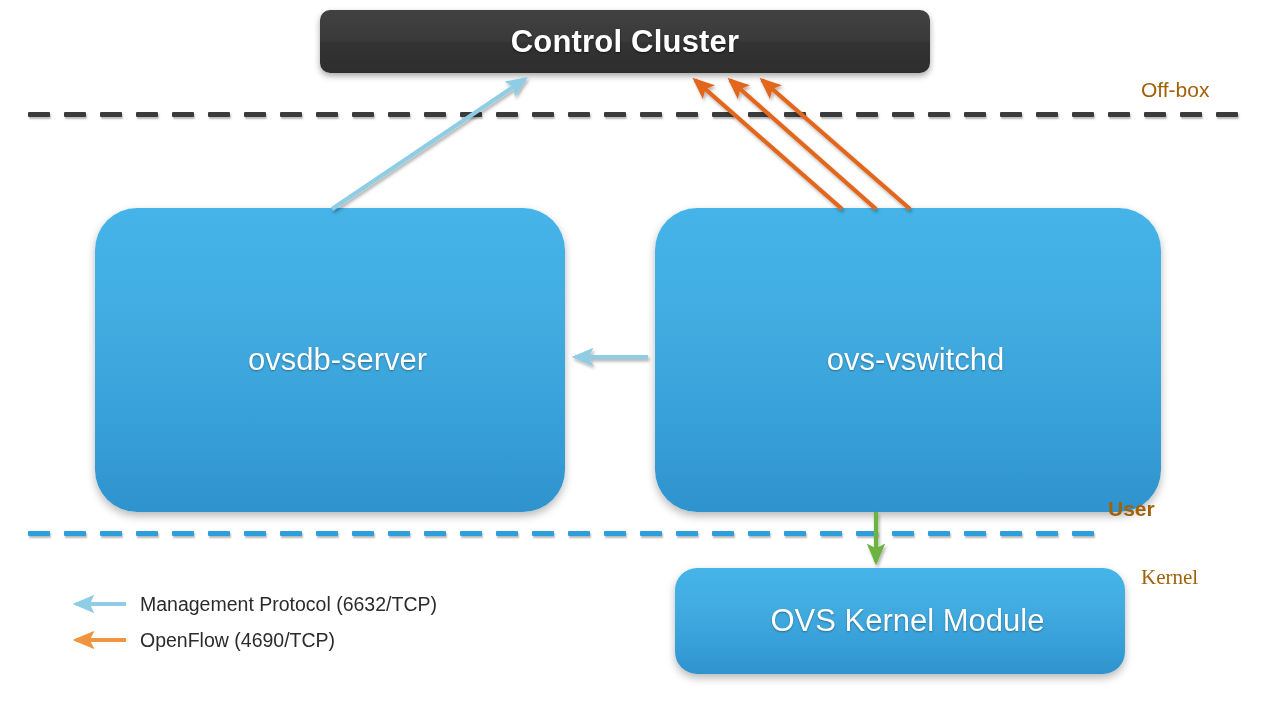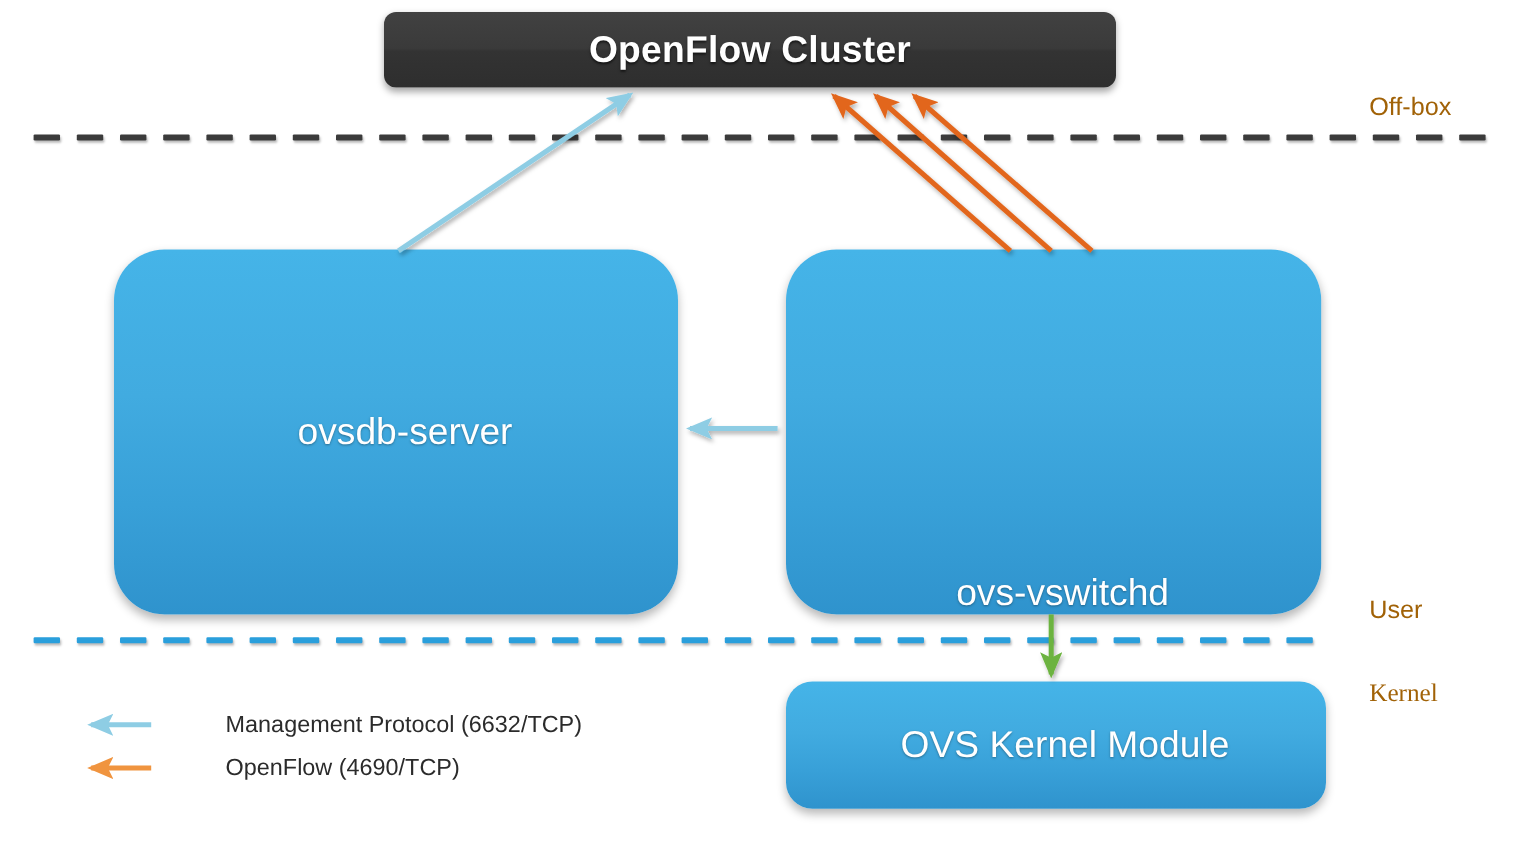--- a/index.html
+++ b/index.html
@@ -44,20 +44,21 @@
     font-size: 31px;
     font-weight: normal;
     text-shadow: 0 1px 2px rgba(0,0,0,0.35);
     padding-left: 15px;
   }
   #box-ovsdb-server, #box-ovs-vswitchd {
     border-radius: 42px;
   }
   #box-ovs-kernel-module {
     border-radius: 22px;
+    margin-left: 20px;
   }
 
   
   .dashed-line {
     position: absolute;
     height: 5px;
   }
   .dashed-line .dash {
     position: absolute;
     top: 0;
@@ -84,48 +85,47 @@
   
   #legend {
     position: absolute;
     left: 62px;
     top: 586px;
   }
   .legend-row {
     display: flex;
     align-items: center;
     height: 36px;
-    gap: 48px;
   }
   .legend-swatch {
     width: 66px;
     height: 20px;
     flex: 0 0 66px;
     margin-right: 12px;
   }
   .legend-label {
     font-size: 19.5px;
     color: #2b2b2b;
     white-space: nowrap;
   }
 </style>
 </head>
 <body>
 
 <div id="canvas">
 
   <div class="box box-dark" id="box-control-cluster" style="left:320px; top:10px; width:610px; height:63px;">
-    <span>OpenFlow Cluster</span>
+    <span>Control Cluster</span>
   </div>
 
   <div class="box box-blue" id="box-ovsdb-server" style="left:95px; top:208px; width:470px; height:304px;">
     <span>ovsdb-server</span>
   </div>
 
-  <div class="box box-blue" id="box-ovs-vswitchd" style="left:655px; top:208px; width:446px; height:304px;align-items:flex-end;">
+  <div class="box box-blue" id="box-ovs-vswitchd" style="left:655px; top:208px; width:506px; height:304px;">
     <span>ovs-vswitchd</span>
   </div>
 
   <div class="box box-blue" id="box-ovs-kernel-module" style="left:655px; top:568px; width:450px; height:106px;">
     <span>OVS Kernel Module</span>
   </div>
 
   <div class="dashed-line" id="offbox-line" style="left:0; top:112px; width:1261px;">
       <div class="dash" style="left: 28px; width: 22px; background: rgb(59, 59, 59); box-shadow: rgba(0, 0, 0, 0.28) 1px 2px 2px;"></div>
       <div class="dash" style="left: 64px; width: 22px; background: rgb(59, 59, 59); box-shadow: rgba(0, 0, 0, 0.28) 1px 2px 2px;"></div>
@@ -191,21 +191,21 @@
       <div class="dash" style="left: 892px; width: 22px; background: rgb(42, 159, 220); box-shadow: rgba(0, 0, 0, 0.28) 1px 2px 2px;"></div>
       <div class="dash" style="left: 928px; width: 22px; background: rgb(42, 159, 220); box-shadow: rgba(0, 0, 0, 0.28) 1px 2px 2px;"></div>
       <div class="dash" style="left: 964px; width: 22px; background: rgb(42, 159, 220); box-shadow: rgba(0, 0, 0, 0.28) 1px 2px 2px;"></div>
       <div class="dash" style="left: 1000px; width: 22px; background: rgb(42, 159, 220); box-shadow: rgba(0, 0, 0, 0.28) 1px 2px 2px;"></div>
       <div class="dash" style="left: 1036px; width: 22px; background: rgb(42, 159, 220); box-shadow: rgba(0, 0, 0, 0.28) 1px 2px 2px;"></div>
       <div class="dash" style="left: 1072px; width: 22px; background: rgb(42, 159, 220); box-shadow: rgba(0, 0, 0, 0.28) 1px 2px 2px;"></div>
     </div>
 
   <div class="line-label" style="left:1141px; top:78px;">Off-box</div>
 
-  <div class="line-label" style="left:1141px; top:497px;">User</div>
+  <div class="line-label" style="left:1108px; top:497px;font-weight:bold;">User</div>
 
   <div class="line-label" style="left:1141px; top:565px;font-family:Liberation Serif, serif;">Kernel</div>
 
   <svg id="arrow-layer" viewBox="0 0 1261 705">
     <defs>
       <marker id="head-lightblue" markerWidth="5.2" markerHeight="4.4" refX="4.4" refY="2.2" orient="auto" markerUnits="strokeWidth">
         <path d="M0,0 L5.2,2.2 L0,4.4 L1.1,2.2 Z" fill="#8ecde4"></path>
       </marker>
       <marker id="head-orange" markerWidth="5.2" markerHeight="4.4" refX="4.4" refY="2.2" orient="auto" markerUnits="strokeWidth">
         <path d="M0,0 L5.2,2.2 L0,4.4 L1.1,2.2 Z" fill="#e2661c"></path>

